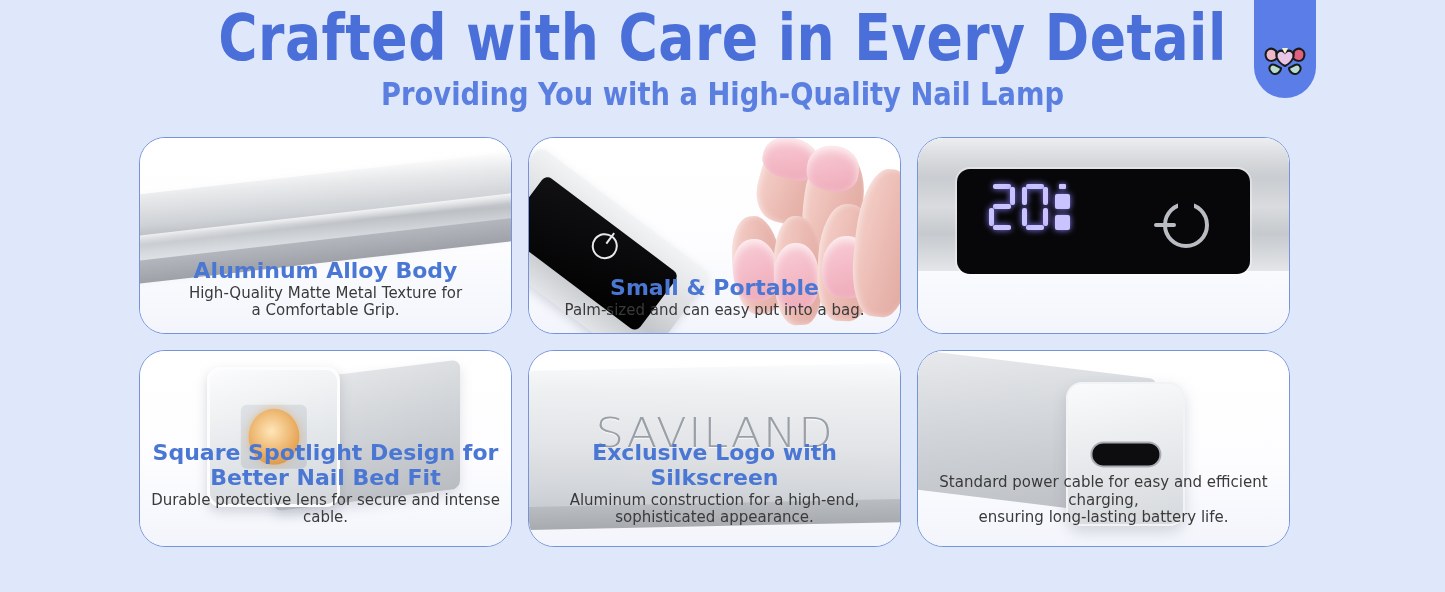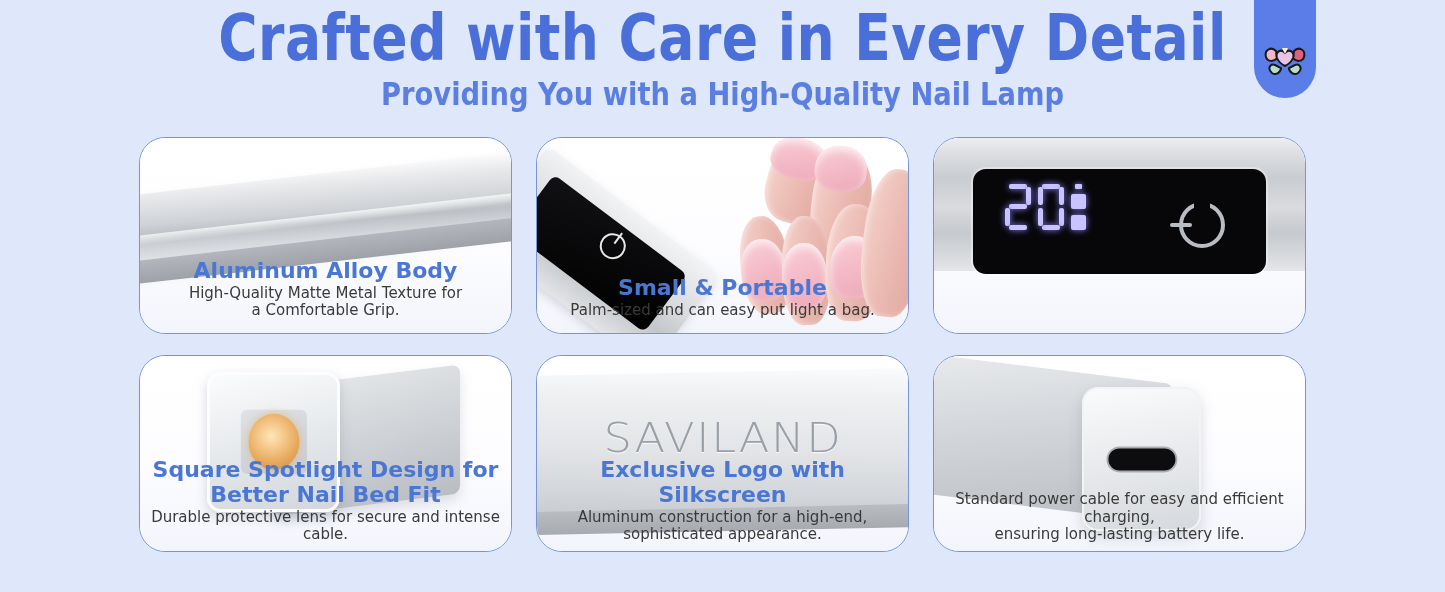--- a/index.html
+++ b/index.html
@@ -47,20 +47,21 @@
   
   .grid {
     position:absolute;
     top:137px; left:139px;
     width:1168px;
     display:grid;
     grid-template-columns:373px 373px 373px;
     grid-template-rows:197px 197px;
     column-gap:24px;
     row-gap:21px;
+    gap:16px;
   }
   .card {
     position:relative;
     background:#f4f6fd;
     border:1.4px solid #7695d8;
     border-radius:26px;
     overflow:hidden;
     display:flex;
     flex-direction:column;
     justify-content:flex-end;
@@ -87,21 +88,21 @@
   }
   .cap-desc {
     font-family:"DejaVu Sans","Liberation Sans", sans-serif;
     font-size:15px;
     color:#3a3a3a;
     line-height:1.15;
     margin-top:1px;
     white-space:pre-line;
   }
   .card-r1 .caption { padding-bottom:14px; }
-  .card-r2 .caption { padding-bottom:8px; }
+  .card-r2 .caption { padding-bottom:20px; }
 
   
   .white-bg { position:absolute; inset:0; background:
       linear-gradient(180deg,#ffffff 0%,#fdfdff 55%,#f3f5fc 100%); }
 
   
   .alu-bar {
     position:absolute;
     left:-8%; top:18%;
     width:118%; height:40%;
@@ -344,21 +345,21 @@
       <div class="finger" style="left:55%;top:40%;width:13%;height:50%;transform:rotate(-7deg);"></div>
       <div class="nail" style="left:55%;top:52%;width:12%;height:32%;transform:rotate(-7deg);"></div>
       <div class="finger" style="left:66%;top:40%;width:13%;height:56%;transform:rotate(-2deg);"></div>
       <div class="nail" style="left:66%;top:54%;width:12%;height:34%;transform:rotate(-2deg);"></div>
       <div class="finger" style="left:78%;top:34%;width:15%;height:60%;transform:rotate(3deg);"></div>
       <div class="nail" style="left:79%;top:50%;width:13%;height:32%;transform:rotate(3deg);"></div>
       <div class="finger" style="left:88%;top:16%;width:16%;height:76%;transform:rotate(6deg);"></div>
     </div>
     <div class="caption">
       <div class="cap-title">Small &amp; Portable</div>
-      <div class="cap-desc">Palm-sized and can easy put  light a bag.</div>
+      <div class="cap-desc">Palm-sized and can easy put  into a bag.</div>
     </div>
   </div>
 
   <div class="card card-r1">
     <div class="photo">
       <div class="white-bg"></div>
       <div class="alu-plate" style="height:68%;"></div>
       <div class="led-window">
         <div class="seg-wrap">
           <div class="digit">

